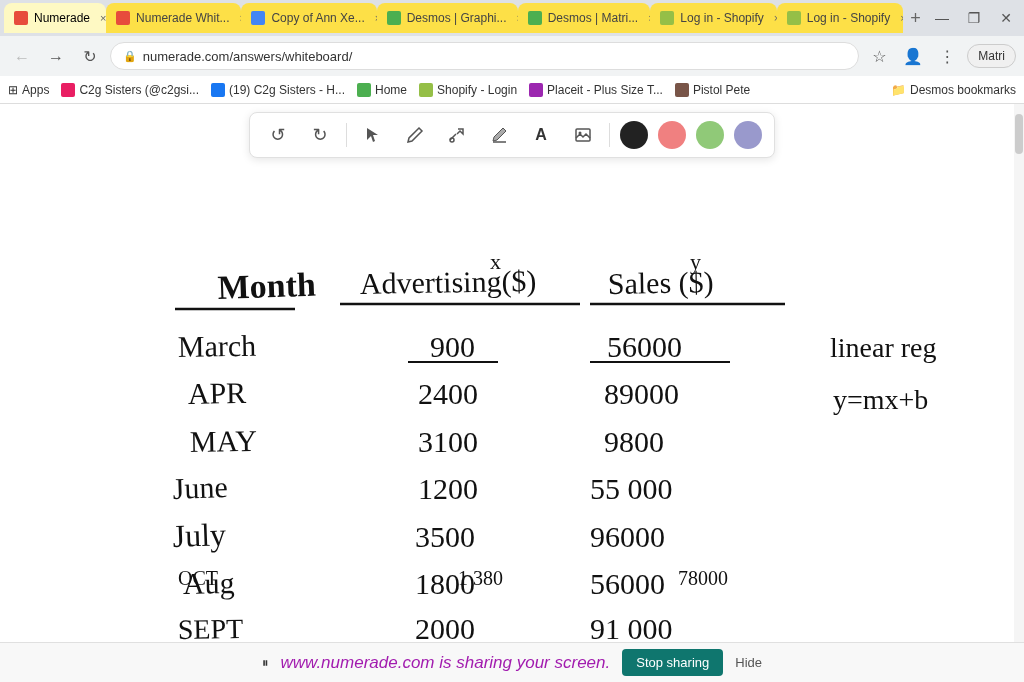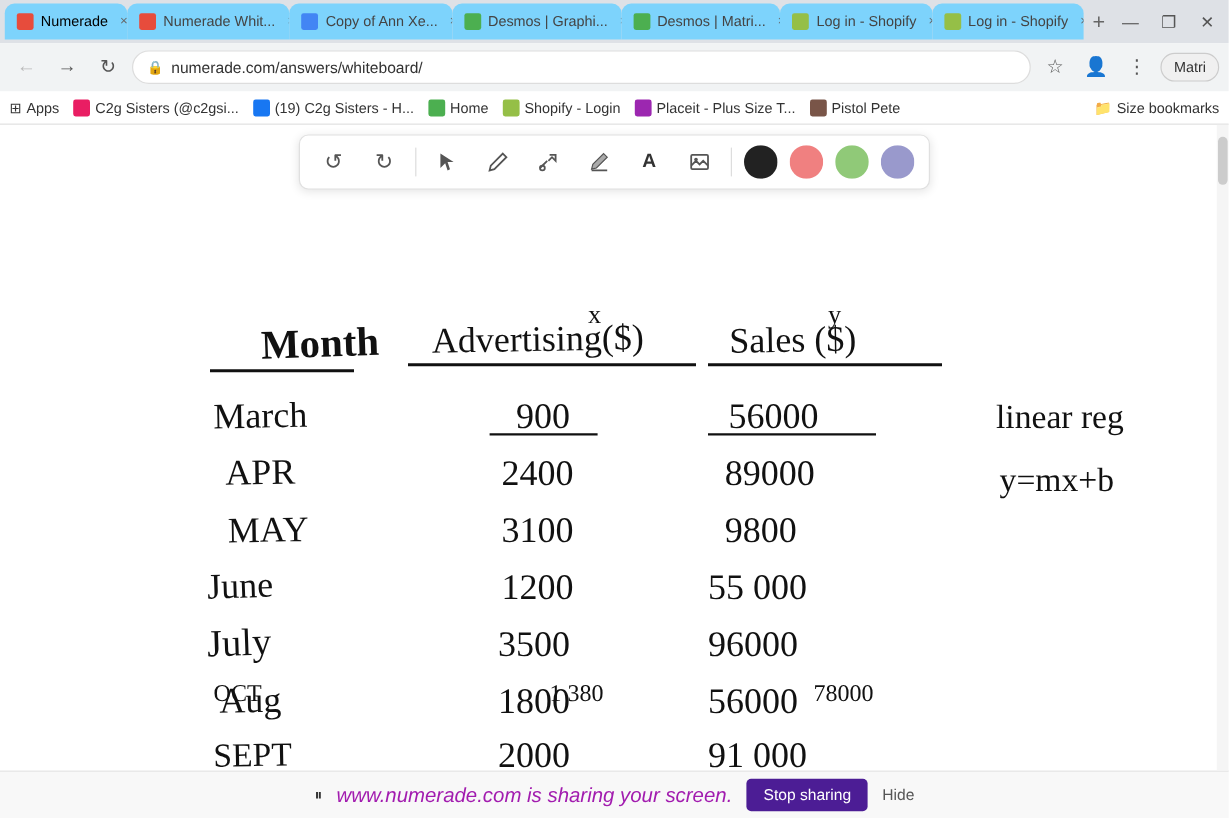--- a/index.html
+++ b/index.html
@@ -1,21 +1,21 @@
 <!DOCTYPE html>
 <html><head>
   <meta charset="utf-8">
   <style>
     * { margin: 0; padding: 0; box-sizing: border-box; }
     body { width: 1024px; height: 682px; overflow: hidden; font-family: Arial, sans-serif; background: #fff; }
 
     
     .tab-bar { display: flex; align-items: center; background: #dee1e6; height: 36px; padding: 0 4px; gap: 0; }
-    .tab { display: flex; align-items: center; height: 30px; padding: 0 10px; border-radius: 8px 8px 0 0; font-size: 12px; max-width: 180px; overflow: hidden; white-space: nowrap; text-overflow: ellipsis; cursor: pointer; background: #7dd3fc; color: #444; gap: 6px; }
-    .tab.active { background: #7dd3fc; color: #000; }
+    .tab { display: flex; align-items: center; height: 30px; padding: 0 10px; border-radius: 8px 8px 0 0; font-size: 12px; max-width: 180px; overflow: hidden; white-space: nowrap; text-overflow: ellipsis; cursor: pointer; background: #fde047; color: #444; gap: 6px; }
+    .tab.active { background: #fef9c3; color: #000; }
     .tab-favicon { width: 14px; height: 14px; border-radius: 2px; flex-shrink: 0; }
     .tab-close { margin-left: 4px; font-size: 11px; color: #666; flex-shrink: 0; }
     .tab-new { width: 28px; height: 28px; display: flex; align-items: center; justify-content: center; font-size: 18px; color: #666; cursor: pointer; }
     .tab-controls { margin-left: auto; display: flex; gap: 4px; align-items: center; }
     .tab-ctrl-btn { width: 28px; height: 28px; display: flex; align-items: center; justify-content: center; font-size: 14px; color: #555; cursor: pointer; }
 
     
     .address-bar { display: flex; align-items: center; height: 40px; padding: 0 8px; gap: 6px; background: #f1f3f4; }
     .nav-btn { width: 28px; height: 28px; display: flex; align-items: center; justify-content: center; color: #555; cursor: pointer; font-size: 16px; }
     .nav-btn.disabled { color: #bbb; cursor: default; }
@@ -40,21 +40,21 @@
     .tool-divider { width: 1px; height: 24px; background: #ddd; }
     .color-circle { width: 28px; height: 28px; border-radius: 50%; cursor: pointer; border: 2px solid transparent; }
     .color-circle.black { background: #222; }
     .color-circle.pink { background: #f08080; }
     .color-circle.green { background: #90c978; }
     .color-circle.purple { background: #9999cc; }
 
     
     .sharing-bar { width: 100%; height: 40px; background: #f8f8f8; border-top: 1px solid #e0e0e0; display: flex; align-items: center; justify-content: center; gap: 12px; font-size: 13px; color: #333; }
     .sharing-bar-text { color: #a21caf; font-size: 17px; font-style: italic; }
-    .stop-sharing-btn { background: #4c1d95; color: #fff; border: none; border-radius: 4px; padding: 6px 14px; font-size: 13px; cursor: pointer; }
+    .stop-sharing-btn { background: #0f766e; color: #fff; border: none; border-radius: 4px; padding: 6px 14px; font-size: 13px; cursor: pointer; }
     .hide-btn { color: #555; font-size: 13px; cursor: pointer; }
 
     
     .wb-svg { position: absolute; top: 0; left: 0; width: 100%; height: 100%; pointer-events: none; }
 
     
     .scrollbar { position: absolute; right: 0; top: 0; width: 10px; height: 100%; background: #f5f5f5; }
     .scrollbar-thumb { width: 8px; height: 40px; background: #ccc; border-radius: 4px; position: absolute; top: 10px; left: 1px; }
   </style>
 </head>
@@ -145,21 +145,21 @@
     <div class="bm-item">
       <div class="bm-favicon" style="background:#9C27B0;"></div>
       <span>Placeit - Plus Size T...</span>
     </div>
     <div class="bm-item">
       <div class="bm-favicon" style="background:#795548;"></div>
       <span>Pistol Pete</span>
     </div>
     <div class="bm-other">
       <span>📁</span>
-      <span>Size bookmarks</span>
+      <span>Desmos bookmarks</span>
     </div>
   </div>
 </div>
 
 <div class="whiteboard">
 
   <div class="scrollbar">
     <div class="scrollbar-thumb"></div>
   </div>
 

